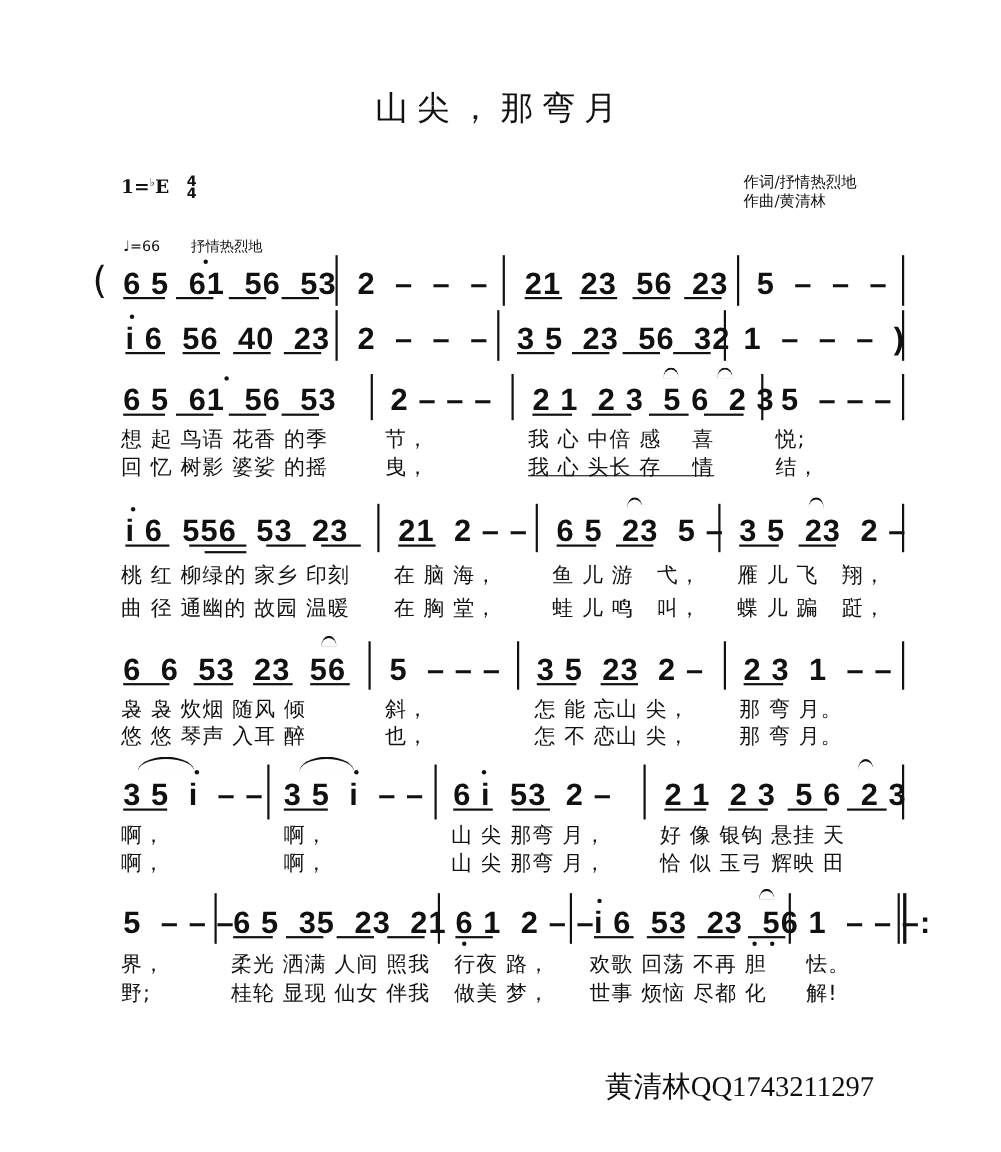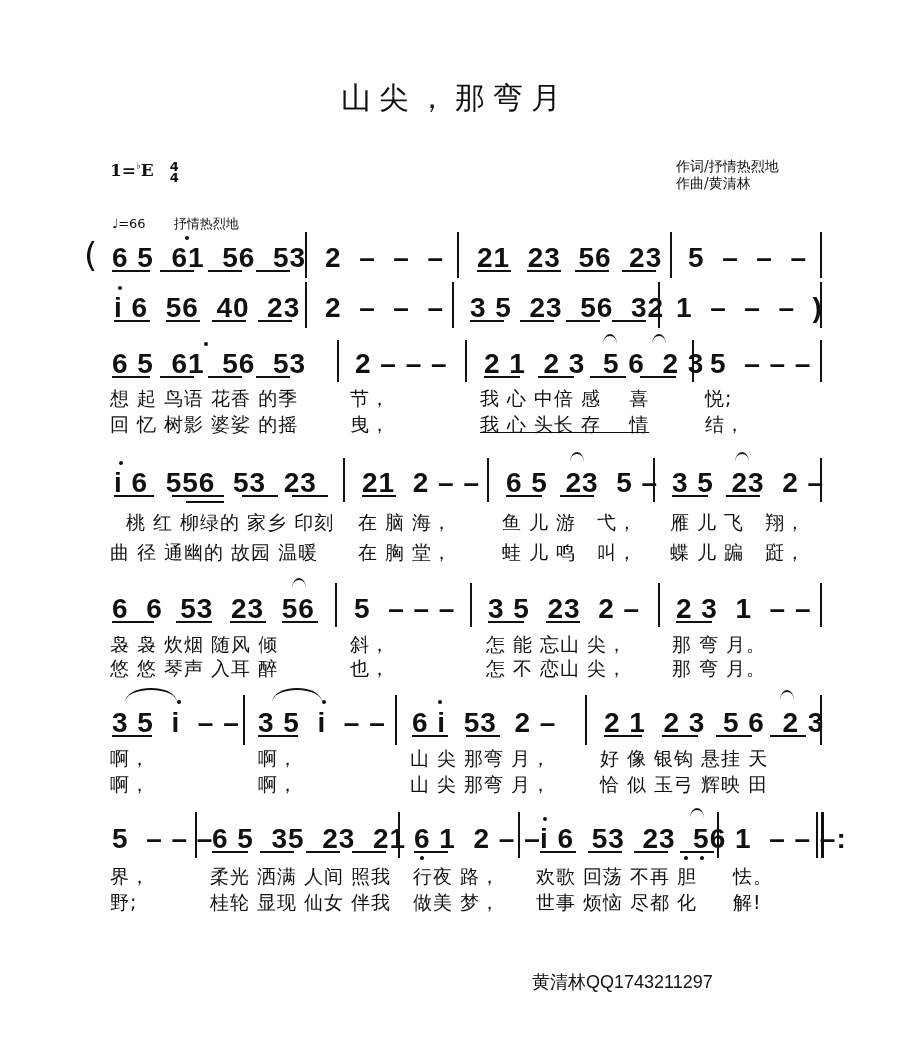--- a/index.html
+++ b/index.html
@@ -5,21 +5,21 @@
   html, body { margin: 0; padding: 0; background: #ffffff; }
   body { width: 910px; height: 1047px; position: relative; overflow: hidden; color: #111; font-family: "DejaVu Sans", sans-serif; }
   .abs { position: absolute; }
   .title { top: 78px; left: 0; width: 910px; text-align: center; font-size: 30px; letter-spacing: 8px; font-family: "DejaVu Sans", sans-serif; }
   .key { top: 160px; left: 110px; font-size: 17px; font-family: "DejaVu Serif", serif; font-weight: bold; }
   .key sup { font-size: 10px; }
   .ts { display: inline-block; vertical-align: middle; text-align: center; line-height: 11px; font-size: 13px; margin-left: 10px; font-weight: bold; font-family: "DejaVu Sans", sans-serif; }
   .credits { top: 158px; left: 676px; font-size: 14px; line-height: 17px; font-family: "DejaVu Serif", serif; }
   .tempo { top: 215px; left: 112px; font-size: 13px; }
   .tempo span { margin-right: 24px; }
-  .footer { top: 970px; left: 532px; font-size: 18px; font-family: Liberation Sans, sans-serif; }
+  .footer { top: 970px; left: 550px; font-size: 26px; font-family: Liberation Serif, serif; }
 
   .staff { position: absolute; left: 0; width: 910px; }
   .bar { position: absolute; width: 2px; background: #111; }
   .n { position: absolute; font-weight: bold; font-size: 28px; font-family: "Liberation Sans", sans-serif; letter-spacing: 1px; white-space: pre; }
   .lyr { position: absolute; font-size: 19px; white-space: pre; font-family: "DejaVu Sans", sans-serif; letter-spacing: 1px; }
   .u { position: absolute; height: 2px; background: #111; }
   .dot { position: absolute; width: 4px; height: 4px; background: #111; border-radius: 50%; }
   .slur { position: absolute; border-top: 2px solid #111; border-radius: 50% 50% 0 0 / 100% 100% 0 0; height: 8px; }
   .paren { position: absolute; font-size: 34px; font-family: "DejaVu Sans", sans-serif; }
 </style>
@@ -132,21 +132,21 @@
   <div class="n" style="left:506px;top:467px;">6 5  23  5 –</div>
   <div class="u" style="left:506px;top:495px;width:36px"></div>
   <div class="u" style="left:560px;top:495px;width:34px"></div>
   <div class="slur" style="left:570px;top:452px;width:14px"></div>
   <div class="bar" style="left:653px;top:458px;height:44px"></div>
   <div class="n" style="left:672px;top:467px;">3 5  23  2 –</div>
   <div class="u" style="left:672px;top:495px;width:36px"></div>
   <div class="u" style="left:726px;top:495px;width:34px"></div>
   <div class="slur" style="left:735px;top:452px;width:14px"></div>
   <div class="bar" style="left:820px;top:458px;height:44px"></div>
-  <div class="lyr" style="left:110px;top:510px;margin-left:16px;">桃 红 柳绿的 家乡 印刻</div>
+  <div class="lyr" style="left:110px;top:510px;">桃 红 柳绿的 家乡 印刻</div>
   <div class="lyr" style="left:358px;top:510px;">在 脑 海，</div>
   <div class="lyr" style="left:502px;top:510px;">鱼 儿 游   弋，</div>
   <div class="lyr" style="left:670px;top:510px;">雁 儿 飞   翔，</div>
   <div class="lyr" style="left:110px;top:540px;">曲 径 通幽的 故园 温暖</div>
   <div class="lyr" style="left:358px;top:540px;">在 胸 堂，</div>
   <div class="lyr" style="left:502px;top:540px;">蛙 儿 鸣   叫，</div>
   <div class="lyr" style="left:670px;top:540px;">蝶 儿 蹁   跹，</div>
 </div>
 
 <div class="staff">

